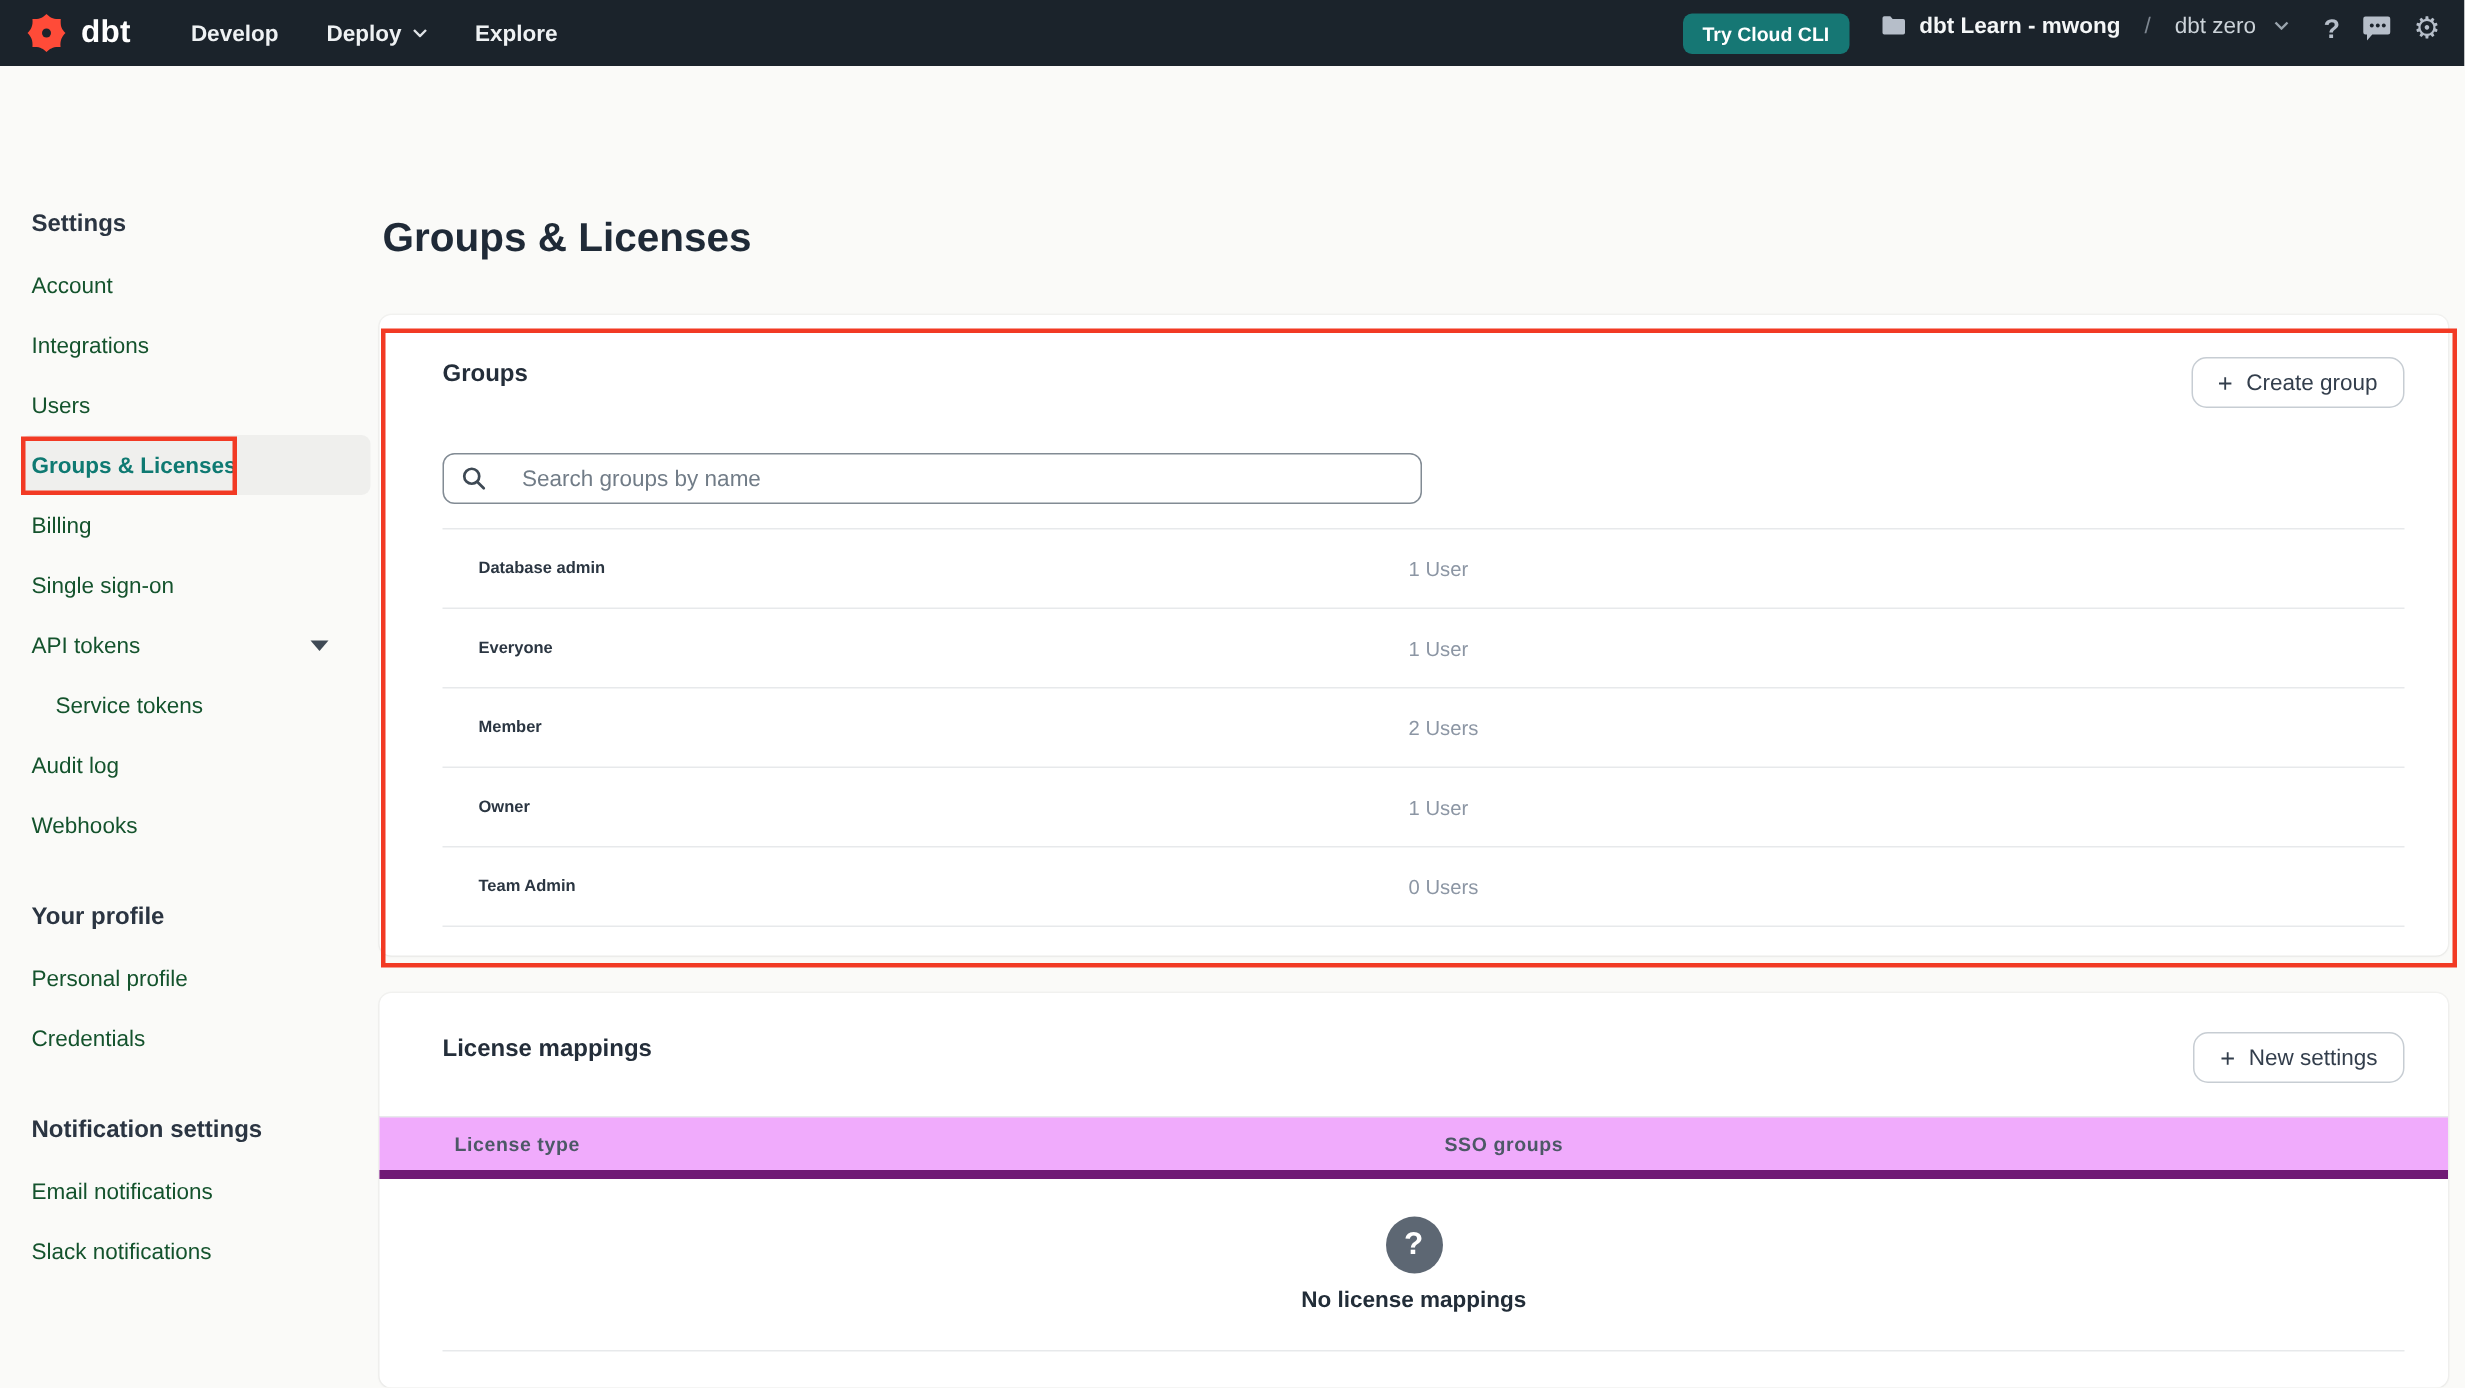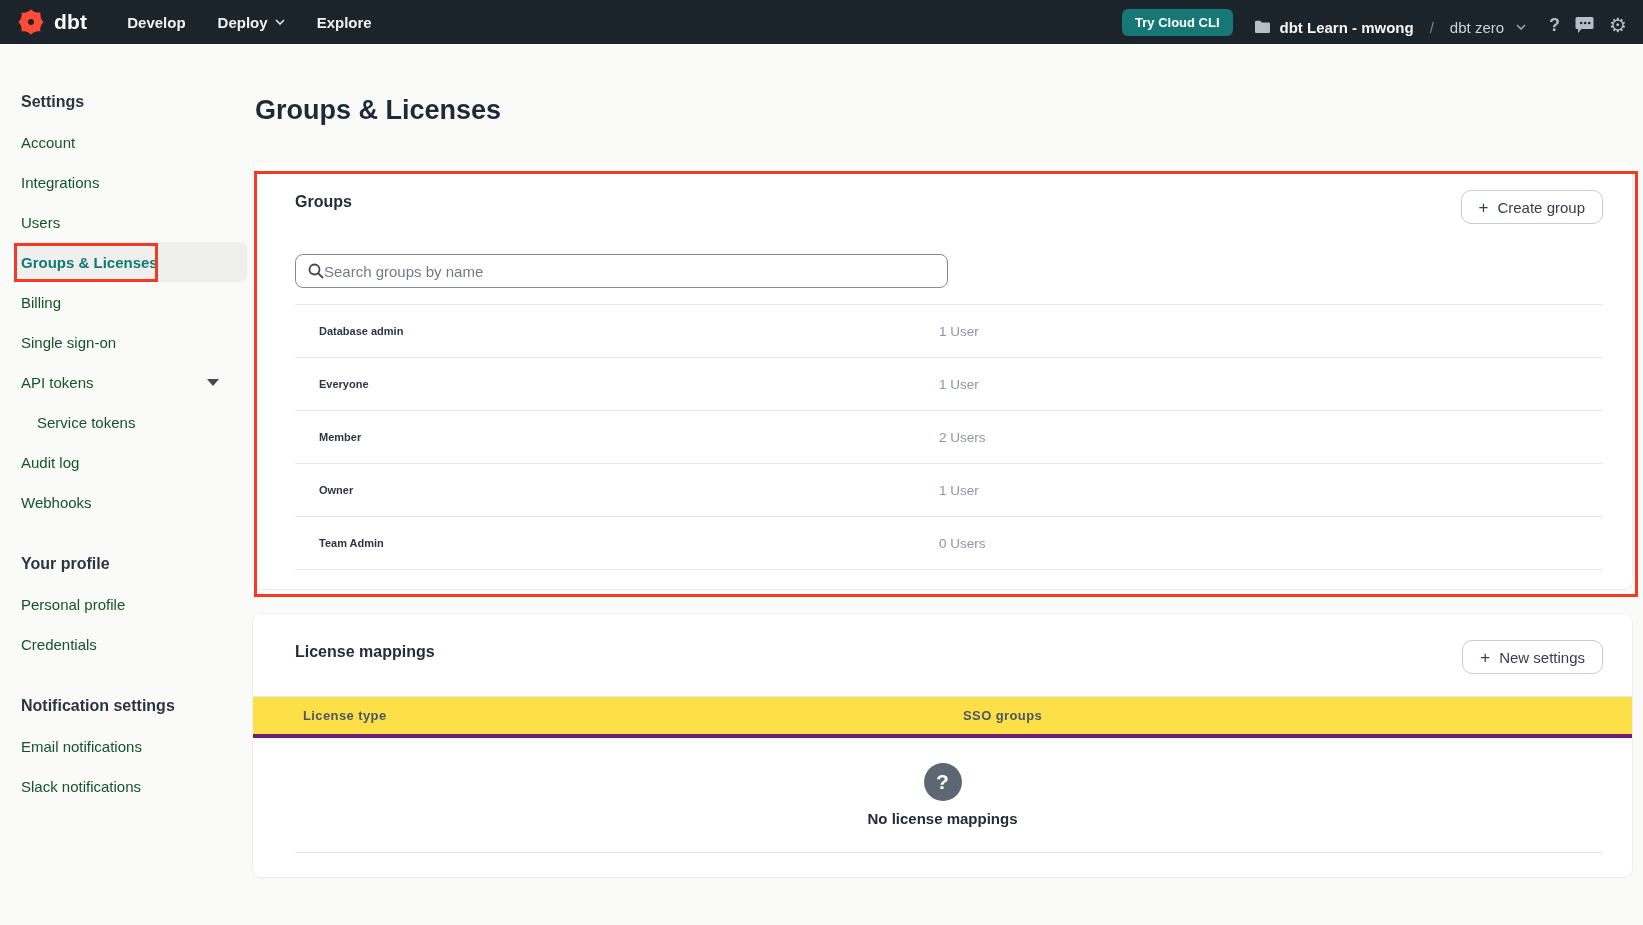--- a/index.html
+++ b/index.html
@@ -12,36 +12,36 @@
   
   .navbar {
     height:44px; background:#1b232b; display:flex; align-items:center;
     padding:0 16px 0 16px;
   }
   .brand { display:flex; align-items:center; gap:8px; }
   .brand-name { color:#fff; font-size:21px; font-weight:bold; letter-spacing:.2px; }
   .nav-links { display:flex; align-items:center; gap:32px; margin-left:40px; }
   .nav-link { color:#eef1f3; font-size:15px; font-weight:bold; cursor:pointer; display:flex; align-items:center; gap:7px; }
   .nav-chevron { width:10px; height:6px; }
-  .nav-right { margin-left:auto; display:flex; align-items:flex-end; gap:15px; }
+  .nav-right { margin-left:auto; display:flex; align-items:flex-start; gap:15px; }
   .cli-btn {
     background:#167774; color:#fff; border:none; border-radius:6px;
     font-family:inherit; font-size:13px; font-weight:bold; padding:6px 13px; cursor:pointer;
   }
   .acct { display:flex; align-items:center; gap:9px; margin-left:6px; }
   .acct-name { color:#f4f6f7; font-size:15px; font-weight:bold; }
   .crumb-sep { color:#7e8791; font-size:15px; margin:0 1px; }
   .proj { display:flex; align-items:center; gap:12px; cursor:pointer; }
   .proj-name { color:#ccd3d9; font-size:15px; }
   .nav-icons { display:flex; align-items:center; gap:15px; margin-left:8px; }
   .help-icon { color:#b6bec9; font-size:18px; font-weight:bold; cursor:pointer; }
   .gear-icon { color:#b6bec9; font-size:20px; cursor:pointer; line-height:1; }
 
   
-  .layout { display:flex; height:769px; }
+  .layout { display:flex; height:769px;margin-top:48px; }
 
   
   .sidebar { width:250px; flex:none; padding-top:38px; }
   .sb-header {
     font-size:16px; font-weight:bold; color:#2b3542;
     height:40px; display:flex; align-items:center; padding-left:21px;
   }
   .sb-gap { height:22px; }
   .sb-item {
     height:40px; display:flex; align-items:center;
@@ -83,42 +83,42 @@
   .ghost-btn {
     display:flex; align-items:center; gap:9px;
     background:#fff; border:1px solid #c7cdd3; border-radius:10px;
     font-family:inherit; font-size:15px; color:#333e4c;
     padding:6px 17px; height:34px; cursor:pointer; margin-top:2px;
   }
   .plus-glyph { font-size:17px; color:#333e4c; line-height:1; }
 
   .search-wrap { margin:30px 29px 0 42px; }
   .search-box {
-    display:flex; align-items:center; gap:0;
+    display:flex; align-items:center; gap:24px;
     border:1px solid #828b94; border-radius:8px; height:34px;
     padding:0 12px; width:653px; background:#fff;
   }
   .search-box input {
     border:none; outline:none; font-family:inherit; font-size:15px;
     color:#313c49; flex:1; background:transparent;
   }
   .search-box input::placeholder { color:#717c87; opacity:1; }
 
   .group-list { margin:16px 29px 0 42px; border-top:1px solid #e7e9eb; }
   .group-row {
     height:53px; display:flex; align-items:center;
     border-bottom:1px solid #e7e9eb; cursor:pointer;
   }
   .group-name { width:644px; padding-left:24px; font-size:11px; font-weight:bold; color:#2b3642; }
   .group-count { font-size:13.5px; color:#8c96a4; }
 
   
   .lm-table-head {
-    margin-top:22px; height:42px; background:#fde047;
-    border-top:1px solid #e7e9eb; border-bottom:4px solid #701a75;
+    margin-top:22px; height:42px; background:#f0abfc;
+    border-top:1px solid #e7e9eb; border-bottom:6px solid #701a75;
     display:flex; align-items:center; padding:0 29px 0 42px;
   }
   .lm-col { font-size:13px; font-weight:bold; color:#4c5866; letter-spacing:.4px; }
   .lm-col-1 { width:668px; padding-left:8px; }
   .lm-empty { display:flex; flex-direction:column; align-items:center; margin-top:25px; }
   .q-circle {
     width:38px; height:38px; border-radius:50%; background:#5d6773;
     color:#fff; font-size:21px; font-weight:bold;
     display:flex; align-items:center; justify-content:center;
   }

